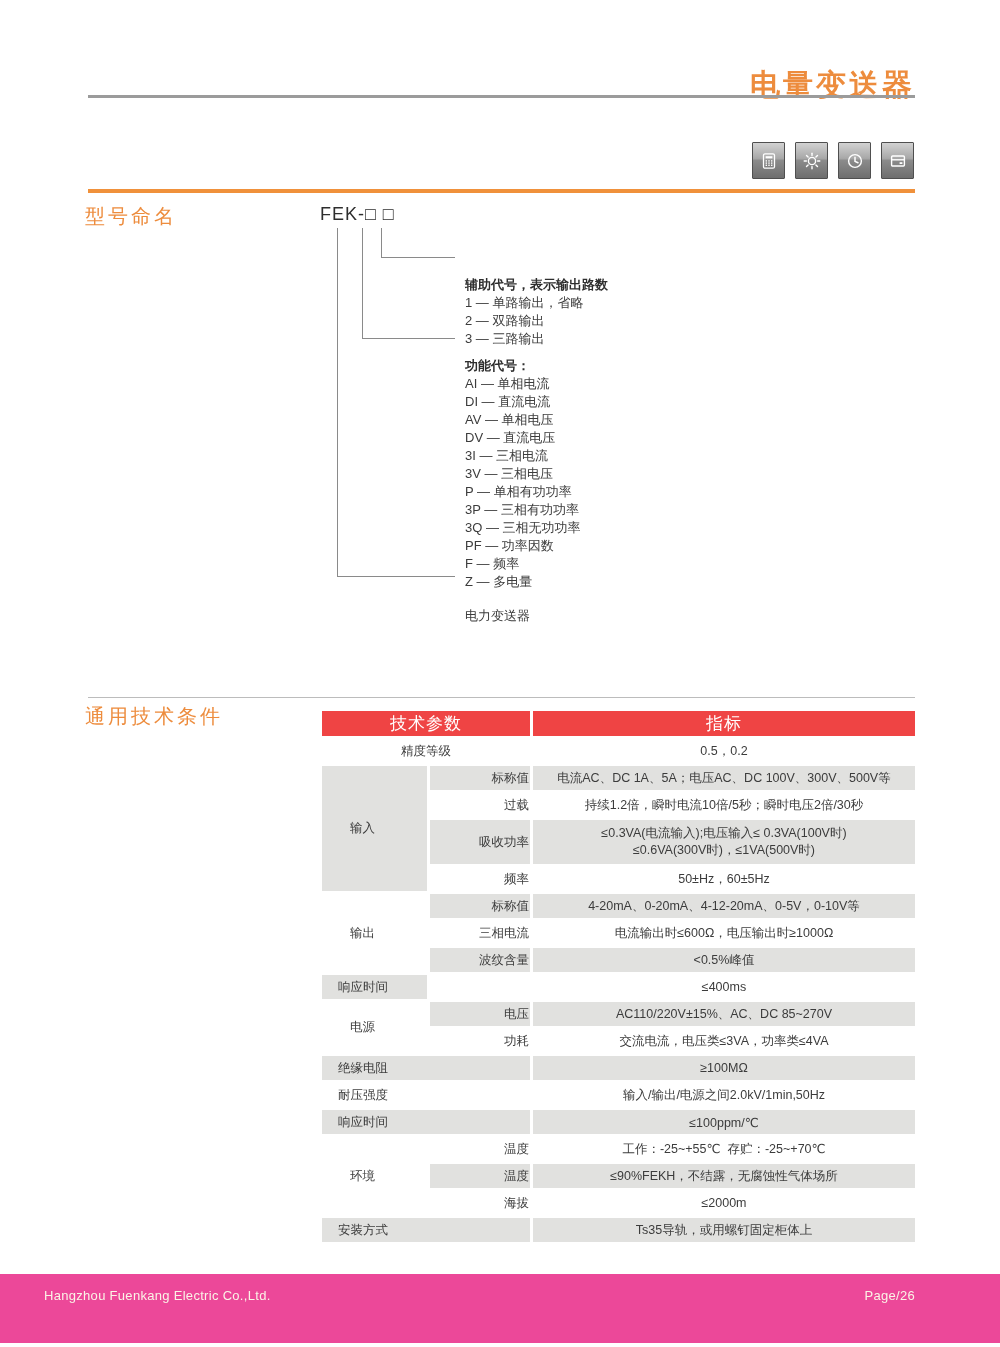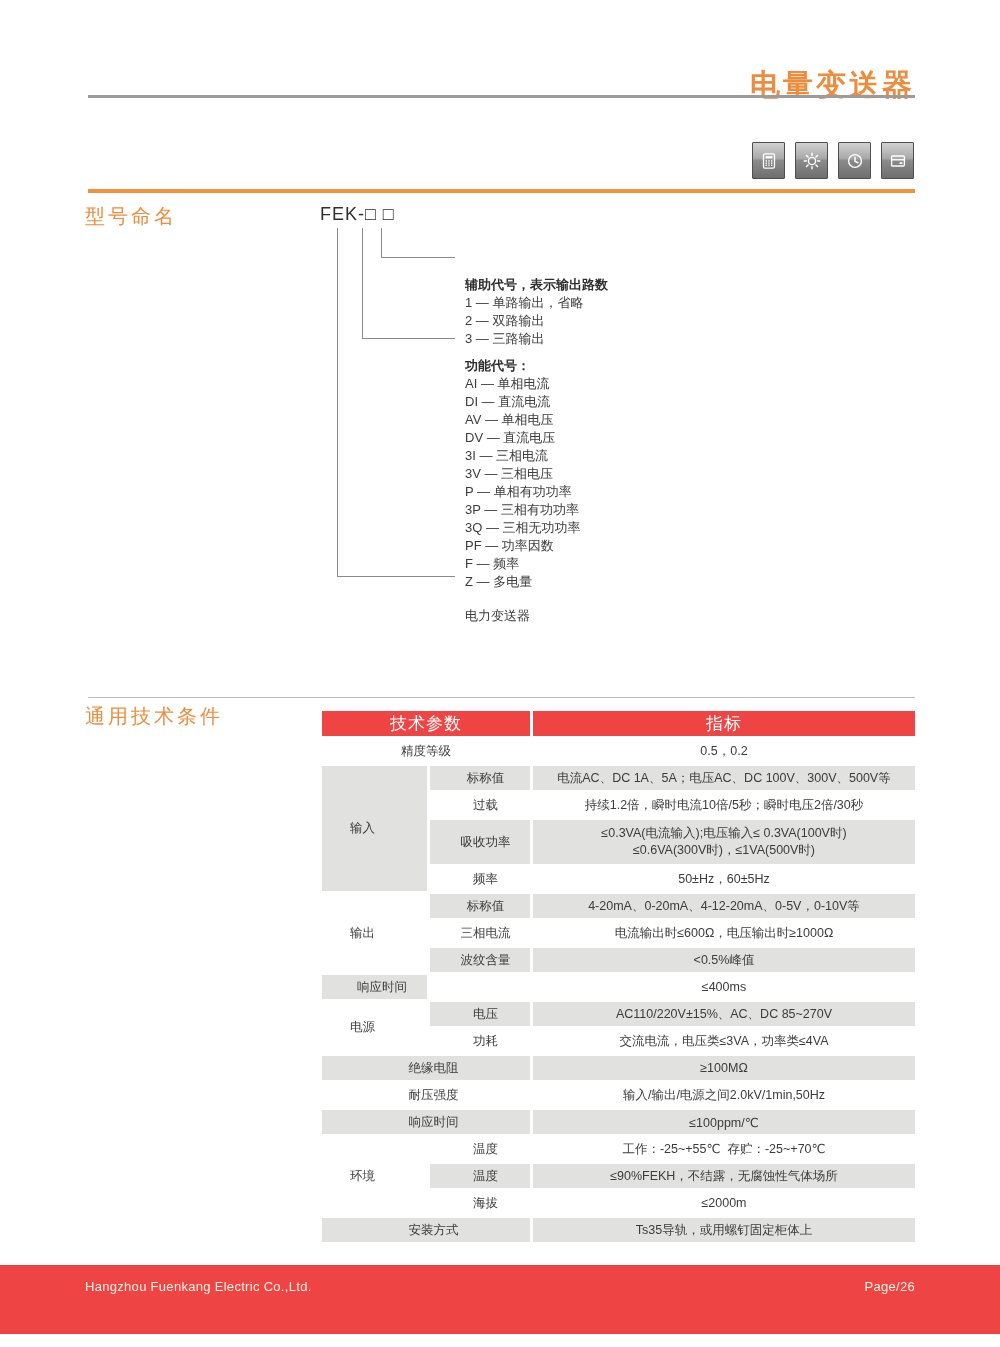--- a/index.html
+++ b/index.html
@@ -33,29 +33,29 @@
   .code-list .base{margin-top:16px;}
 
   table.spec{position:absolute;left:319px;top:708px;width:599px;table-layout:fixed;
              border-collapse:separate;border-spacing:3px;font-size:12.5px;color:#3c3c3c;}
   table.spec col.c1{width:105px;} table.spec col.c2{width:100px;} table.spec col.c3{width:382px;}
   table.spec th{height:20px;background:#ef4444;color:#ffffff;font-weight:normal;
                 font-size:17px;letter-spacing:1px;text-align:center;}
   table.spec td{height:22px;vertical-align:middle;background:#ffffff;}
   table.spec td.g{background:#E1E1DF;}
   table.spec td.val{text-align:center;}
-  table.spec td.lbl{text-align:center;padding-left:16px;}
+  table.spec td.lbl{text-align:left;padding-left:16px;}
   table.spec td.grp{text-align:left;padding-left:28px;}
-  table.spec td.sub{text-align:center;padding-left:12px;}
+  table.spec td.sub{text-align:right;padding-left:12px;}
   table.spec tr.tall td{height:42px;}
   .two-line div{line-height:17px;}
 
-  .footer{position:absolute;left:0;bottom:13px;width:1000px;height:69px;background:#ef4444;
+  .footer{position:absolute;left:0;bottom:4px;width:1000px;height:69px;background:#ec4899;
           box-sizing:border-box;display:flex;justify-content:space-between;
-          padding:14px 85px 0 85px;font-size:13px;color:#FBF3E6;letter-spacing:0.3px;}
+          padding:14px 85px 0 44px;font-size:13px;color:#FBF3E6;letter-spacing:0.3px;}
 </style>
 </head>
 <body>
 
 <div class="page">
 
   <div class="doc-title">电量变送器</div>
   <div class="rule gray-rule"></div>
 
   <div class="icon-row">

